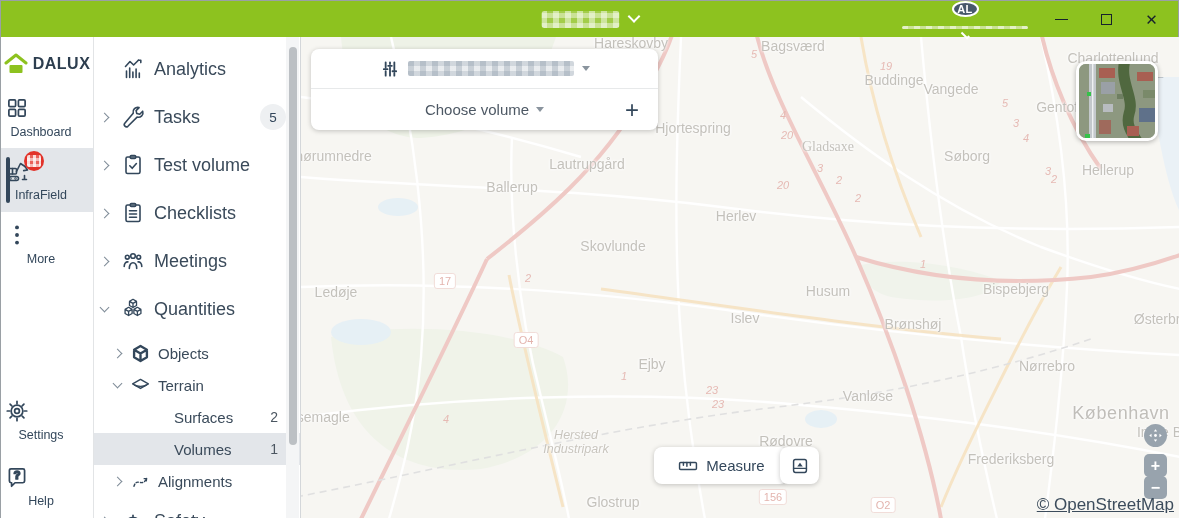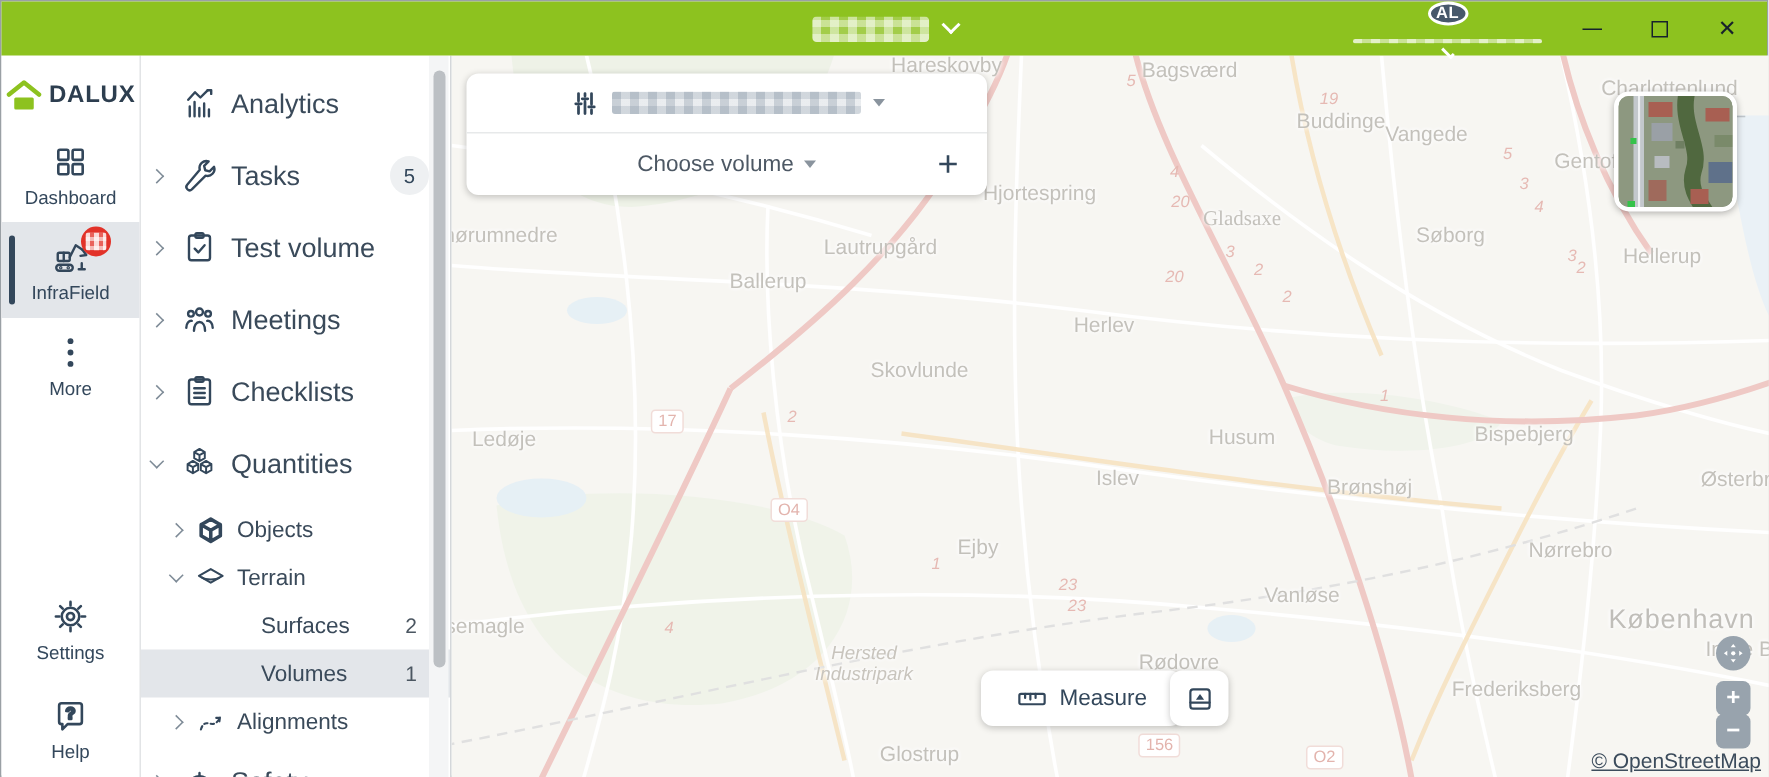--- a/index.html
+++ b/index.html
@@ -22,21 +22,21 @@
   .tb-btn { width:45px; height:36px; display:flex; align-items:center; justify-content:center; color:#17222c; cursor:pointer; }
   .glyph-min { width:13px; height:0; border-top:1.6px solid #17222c; }
   .glyph-max { width:11px; height:11px; border:1.4px solid #17222c; }
   .glyph-close { font-size:15px; line-height:1; }
 
   
   .rail { position:absolute; left:0; top:36px; width:93px; height:482px; background:#fff; border-right:1px solid #e2e4e6;
     display:flex; flex-direction:column; align-items:stretch; z-index:20; }
   .logo { display:flex; align-items:center; justify-content:center; gap:5px; margin:16px 0 10px 0; }
   .logo-text { font-size:16px; font-weight:bold; color:#2d3e4f; letter-spacing:.5px; }
-  .rail-item { position:relative; display:flex; flex-direction:column; align-items:center; gap:4px; padding:10px 16px 9px; cursor:pointer; color:#33475b; }
+  .rail-item { position:relative; display:flex; flex-direction:column; gap:4px; padding:10px 3px 9px; cursor:pointer; color:#33475b; }
   .rail-item .ric { width:26px; height:26px; position:relative; }
   .rail-label { font-size:12.5px; color:#33475b; text-align:center; line-height:1.15; max-width:74px; }
   .rail-item.selected { background:#e3e6ea; }
   .rail-sel-bar { position:absolute; left:5px; top:9px; bottom:9px; width:4px; border-radius:3px; background:#33475b; }
   .red-badge { position:absolute; top:-7px; right:-14px; width:20px; height:20px; border-radius:50%; background:#e23229; overflow:hidden; }
   .pix-red { position:absolute; inset:4px 3px; border-radius:2px;
     background-image:repeating-linear-gradient(90deg, rgba(255,255,255,.8) 0 3px, rgba(255,255,255,.15) 3px 6px),
                      repeating-linear-gradient(0deg, rgba(255,255,255,.6) 0 3px, rgba(255,255,255,.1) 3px 6px); }
   .rail-bottom { margin-top:auto; display:flex; flex-direction:column; gap:2px; padding-bottom:2px; }
 
@@ -102,21 +102,21 @@
 
   
   .minimap { position:absolute; left:775px; top:24px; width:82px; height:80px; border:3px solid #fff; border-radius:10px;
     box-shadow:0 1px 5px rgba(0,0,0,.3); overflow:hidden; z-index:10; cursor:pointer; background:#8d9880; }
   .mm-arrow { position:absolute; left:845px; top:24px; font-size:22px; color:#bfc6cc; z-index:6; }
   .ctrl { position:absolute; left:843px; width:23px; height:23px; background:#98a3ad; color:#fff; z-index:10; cursor:pointer;
     display:flex; align-items:center; justify-content:center; }
   .ctrl.pan { top:387px; border-radius:50%; }
   .ctrl.zin { top:417px; border-radius:5px; font-size:16px; font-weight:bold; }
   .ctrl.zout { top:439px; border-radius:5px; font-size:16px; font-weight:bold; }
-  .attrib { position:absolute; right:6px; bottom:4px; z-index:10; font-size:14px; color:#3c4c5c; text-decoration:underline; cursor:pointer; }
+  .attrib { position:absolute; right:6px; bottom:4px; z-index:10; font-size:17px; color:#3c4c5c; text-decoration:underline; cursor:pointer; }
 
   
   .sv * { stroke:currentColor; stroke-width:1.6; fill:none; stroke-linecap:round; stroke-linejoin:round; }
   .sv .f { fill:currentColor; stroke:none; }
   .sv .th { stroke-width:2.2; }
 </style>
 </head>
 <body>
 
 <div id="app">
@@ -240,39 +240,39 @@
               <rect x="9.3" y="2.5" width="5.4" height="3" rx="1"></rect>
               <path d="M8.8 12.8 l2.4 2.5 l4.2 -4.8"></path>
             </svg></span>
           <span class="nav-label">Test volume</span>
         </div>
         <div class="nav-item lvl0">
           <span class="chev-box">
             <span class="chev right"></span>
           </span>
           <span class="nav-icon"><svg class="sv" viewBox="0 0 24 24">
+              <rect x="5" y="4" width="14" height="16.5" rx="1.6"></rect>
+              <rect x="9.3" y="2.5" width="5.4" height="3" rx="1"></rect>
+              <path d="M8.5 9.8 h7 M8.5 13 h7 M8.5 16.2 h7"></path>
+            </svg></span>
+          <span class="nav-label">Checklists</span>
+        </div>
+        <div class="nav-item lvl0">
+          <span class="chev-box">
+            <span class="chev right"></span>
+          </span>
+          <span class="nav-icon"><svg class="sv" viewBox="0 0 24 24">
               <circle cx="12" cy="7" r="2.3"></circle>
               <circle cx="6.3" cy="8.2" r="1.9"></circle>
               <circle cx="17.7" cy="8.2" r="1.9"></circle>
               <path d="M8.3 19.5 c0 -3.6 1.6 -5.8 3.7 -5.8 s3.7 2.2 3.7 5.8"></path>
               <path d="M3.2 17.5 c0 -3 1.7 -4.8 3.7 -4.6"></path>
               <path d="M20.8 17.5 c0 -3 -1.7 -4.8 -3.7 -4.6"></path>
             </svg></span>
           <span class="nav-label">Meetings</span>
-        </div>
-        <div class="nav-item lvl0">
-          <span class="chev-box">
-            <span class="chev right"></span>
-          </span>
-          <span class="nav-icon"><svg class="sv" viewBox="0 0 24 24">
-              <rect x="5" y="4" width="14" height="16.5" rx="1.6"></rect>
-              <rect x="9.3" y="2.5" width="5.4" height="3" rx="1"></rect>
-              <path d="M8.5 9.8 h7 M8.5 13 h7 M8.5 16.2 h7"></path>
-            </svg></span>
-          <span class="nav-label">Checklists</span>
         </div>
         <div class="nav-item lvl0">
           <span class="chev-box">
             <span class="chev down"></span>
           </span>
           <span class="nav-icon"><svg class="sv" viewBox="0 0 24 24">
               <g transform="translate(12,6.4) scale(.82)">
                 <path d="M0,-5 L4.3,-2.5 V2.5 L0,5 L-4.3,2.5 V-2.5 Z M-4.3,-2.5 L0,0 L4.3,-2.5 M0,0 V5"></path>
               </g>
               <g transform="translate(7.6,14.4) scale(.82)">

